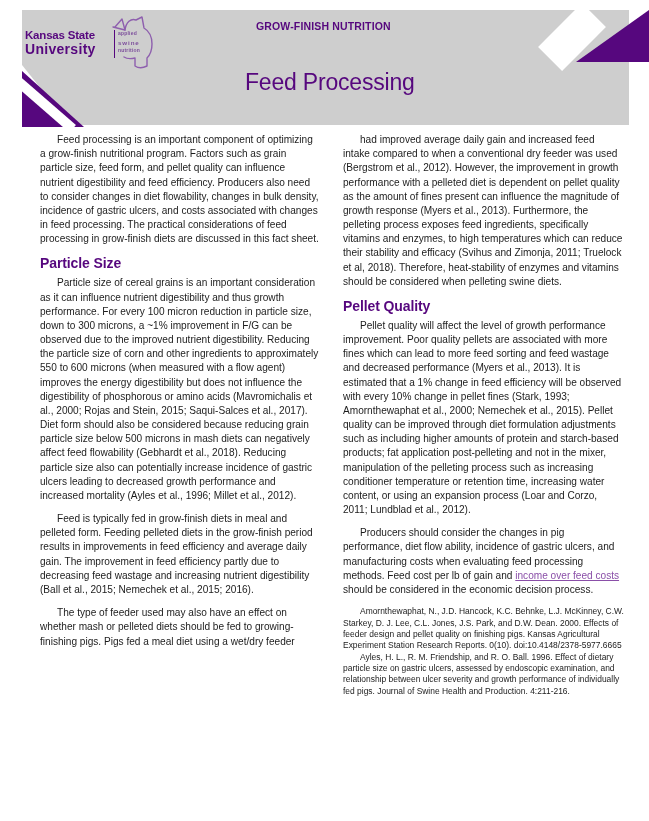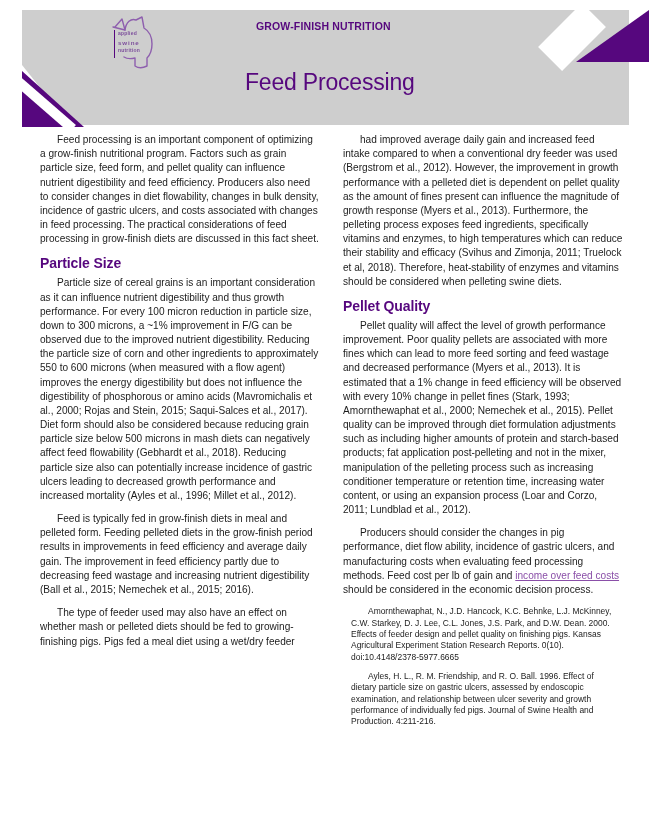--- a/index.html
+++ b/index.html
@@ -185,21 +185,21 @@
     color: #1c1c1c;
   }
   h2.section {
     margin: 7px 0 5px 0;
     font-size: 14px;
     font-weight: bold;
     color: #56077e;
     letter-spacing: -0.1px;
   }
   .ref {
-    margin: 8px;
+    margin: 0;
     font-size: 8.45px;
     line-height: 1.345;
     text-indent: 17px;
     color: #1c1c1c;
   }
   a.inline-link {
     color: #8a4fa8;
     text-decoration: underline;
   }
 </style>
@@ -208,20 +208,24 @@
 
 <div class="header">
 
   <div class="header-band"></div>
   <div class="tri-topright"></div>
   <div class="slash-topright"></div>
   <div class="tri-bottomleft"></div>
   <div class="slash-bottomleft"></div>
 
   <div class="logo">
+    <div class="logo-word">
+      <span class="logo-ks">Kansas State</span>
+      <span class="logo-univ">University</span>
+    </div>
     <div class="logo-rule"></div>
     <div class="logo-sub">
       <div>applied</div>
       <div class="mid">swine</div>
       <div>nutrition</div>
     </div>
     <svg class="logo-pig" width="46" height="56" viewBox="0 0 46 56">
       <path d="M6 13 L13 5 L16 16 M16 16 C17 8 22 4 27 6 L33 3 L35 14
                C40 17 43 23 43 30 C43 36 41 41 38 44 L38 52
                C34 54 29 54 26 52 L26 44 C22 45 18 45 15 43" fill="none" stroke="#8e5fae" stroke-width="1.4" stroke-linejoin="round" stroke-linecap="round"></path>

